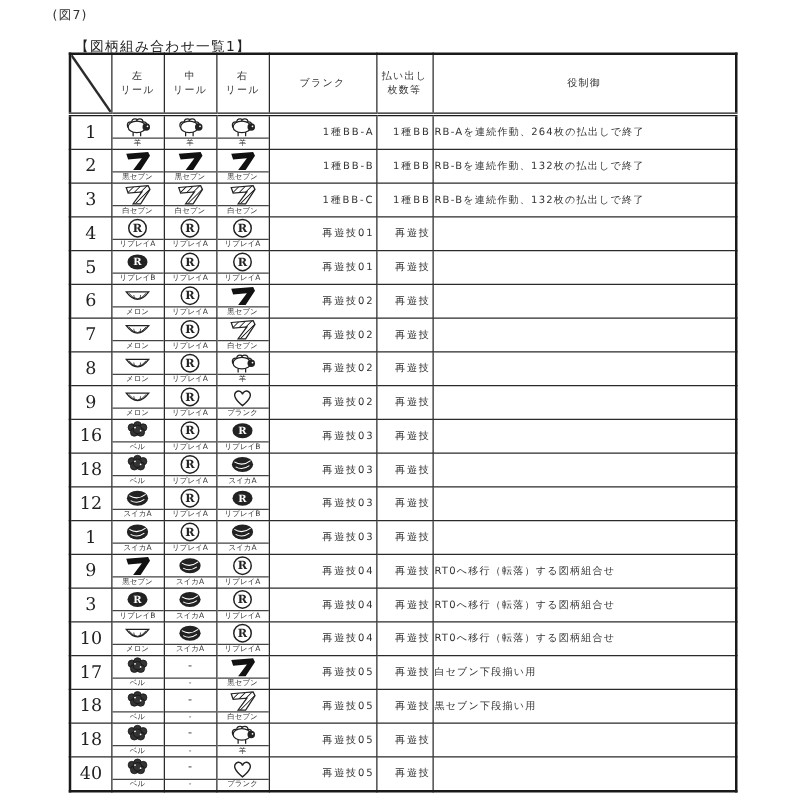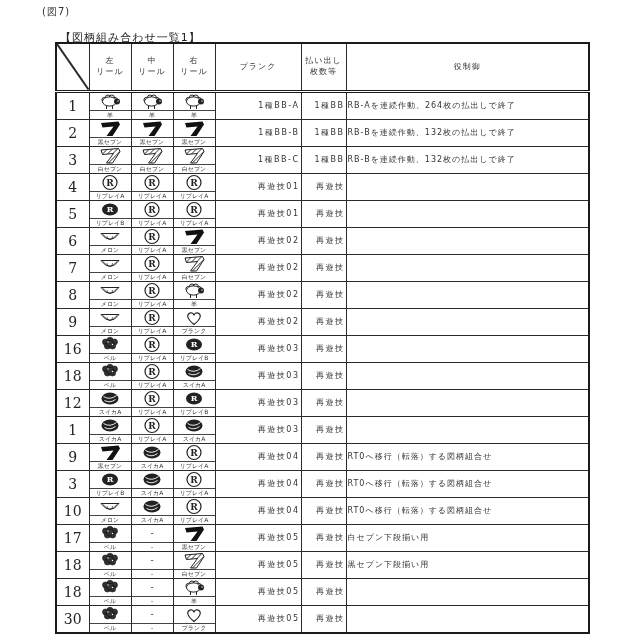--- a/index.html
+++ b/index.html
@@ -914,21 +914,21 @@
               </svg>
             </div>
             <div class="symlabel">羊</div>
           </div>
         </td>
         <td class="cond">再遊技05</td>
         <td class="payout">再遊技</td>
         <td class="control"></td>
       </tr>
       <tr>
-        <td class="num">30</td>
+        <td class="num">40</td>
         <td class="reel">
           <div class="reelcell">
             <div class="symwrap">
               <svg class="sym" viewBox="0 0 22 17" width="24" height="17">
                 <g fill="#333" stroke="#111" stroke-width="0.6">
                   <circle cx="6.5" cy="6" r="3"></circle>
                   <circle cx="11" cy="4.2" r="3"></circle>
                   <circle cx="15.5" cy="6" r="3"></circle>
                   <circle cx="8.5" cy="9.8" r="3.2"></circle>
                   <circle cx="13.5" cy="9.8" r="3.2"></circle>

